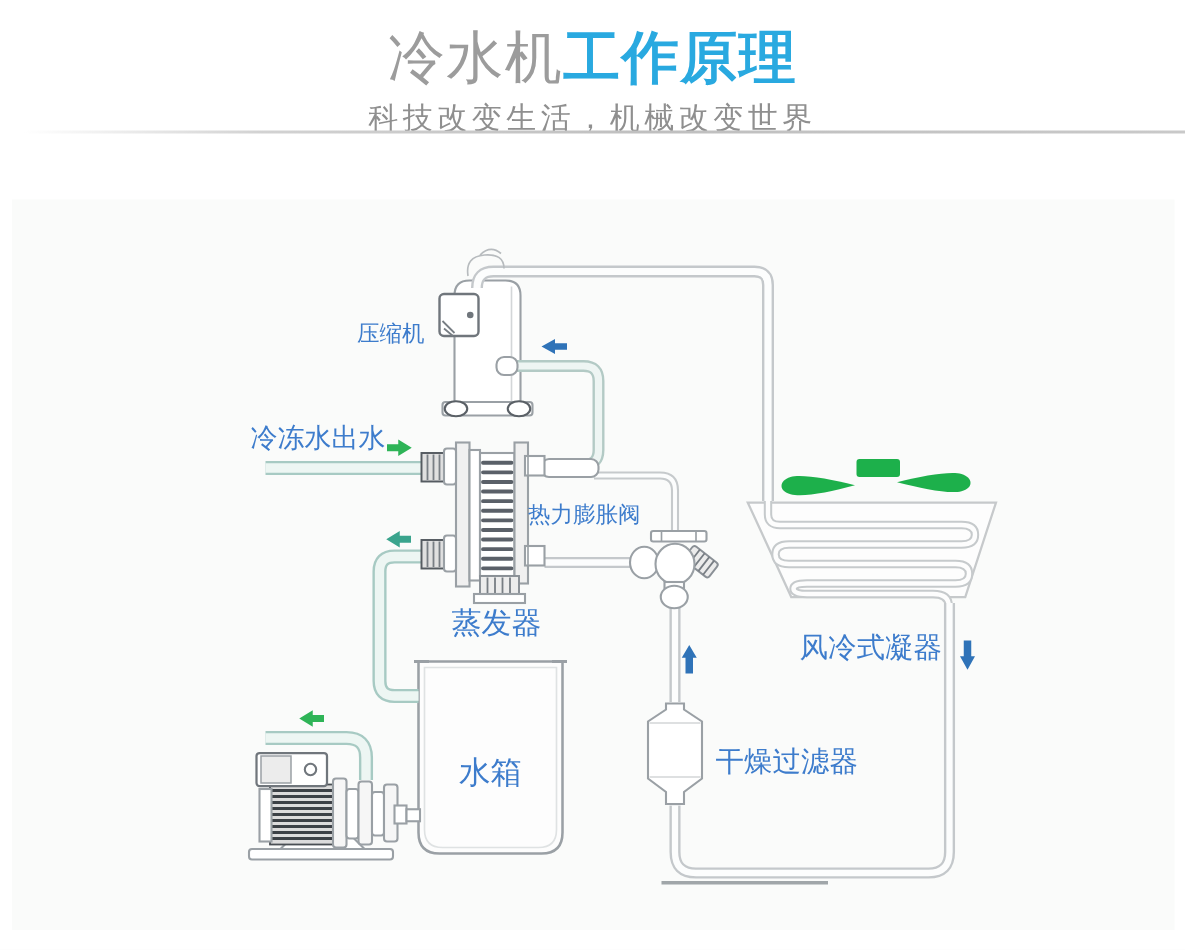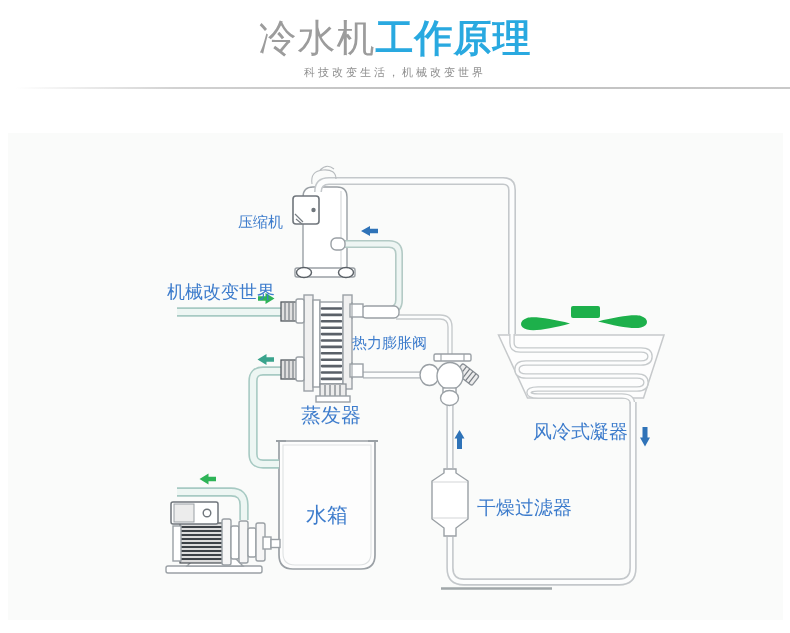--- a/index.html
+++ b/index.html
@@ -3,21 +3,21 @@
 <meta charset="utf-8">
 <style>
   html,body{margin:0;padding:0;}
   body{width:790px;height:633px;background:#ffffff;font-family:"DejaVu Sans","Liberation Sans",sans-serif;position:relative;overflow:hidden;}
   .stage{position:absolute;left:0;top:0;width:790px;height:633px;padding-left:35px;}
   
   .hdr{position:absolute;left:0;top:0;width:790px;text-align:center;}
   .title{margin:0;padding-top:17px;font-size:38px;line-height:42px;letter-spacing:1px;}
   .title .t-gray{color:#9c9c9c;font-weight:400;}
   .title .t-blue{color:#29a9e0;font-weight:700;}
-  .subtitle{margin:0;padding-top:6px;font-size:11px;color:#8f8f8f;letter-spacing:3px;}
+  .subtitle{margin:0;padding-top:6px;font-size:20px;color:#8f8f8f;letter-spacing:3px;}
   .divider{position:absolute;left:0;top:87px;width:790px;height:2px;
     background:linear-gradient(to right, rgba(190,190,190,0) 2%, #d2d2d2 22%, #bfbfbf 55%, #c9c9c9 100%);}
   
   .panel{position:absolute;left:8px;top:133px;width:775px;height:487px;background:#fafbfa;}
   svg{position:absolute;left:0;top:0;}
   
   .po{fill:none;stroke:#c4c8cb;stroke-width:8;stroke-linejoin:round;}
   .pi{fill:none;stroke:#fcfdfd;stroke-width:4.8;stroke-linejoin:round;}
   .mo{fill:none;stroke:#c4c8cb;stroke-width:7.4;stroke-linejoin:round;}
   .mi{fill:none;stroke:#fcfdfd;stroke-width:4.2;stroke-linejoin:round;}
@@ -174,20 +174,20 @@
       <path d="M258,296.2 H265.5 V293 L274.5,298.5 L265.5,304 V300.8 H258 Z" fill="#2eb457"></path>
       <path d="M274,357.2 H266.5 V354 L257.5,359.5 L266.5,365 V361.8 H274 Z" fill="#3aa48d"></path>
       <path d="M216,476.7 H208.5 V473.5 L199.5,479 L208.5,484.5 V481.3 H216 Z" fill="#2eb457"></path>
       <path d="M378,228.8 H370 V226 L361,231 L370,236 V233.2 H378 Z" fill="#2f73b8"></path>
       <path d="M457,449 V438.5 H454.5 L459.5,430 L464.5,438.5 H462 V449 Z" fill="#2f73b8"></path>
       <path d="M642.5,427 V437.5 H640 L645,446.5 L650,437.5 H647.5 V427 Z" fill="#2f73b8"></path>
     </g>
   </svg>
 
   <span class="lbl" style="left:238px;top:213px;font-size:15px;">压缩机</span>
-  <span class="lbl" style="left:167px;top:280px;font-size:18px;">机械改变世界</span>
+  <span class="lbl" style="left:167px;top:280px;font-size:18px;">冷冻水出水</span>
   <span class="lbl" style="left:352px;top:334px;font-size:15px;">热力膨胀阀</span>
   <span class="lbl" style="left:301px;top:402px;font-size:20px;">蒸发器</span>
   <span class="lbl" style="left:306px;top:501px;font-size:21px;">水箱</span>
   <span class="lbl" style="left:477px;top:495px;font-size:19px;">干燥过滤器</span>
   <span class="lbl" style="left:533px;top:419px;font-size:19px;">风冷式凝器</span>
 
 </div>
 
 </body></html>

